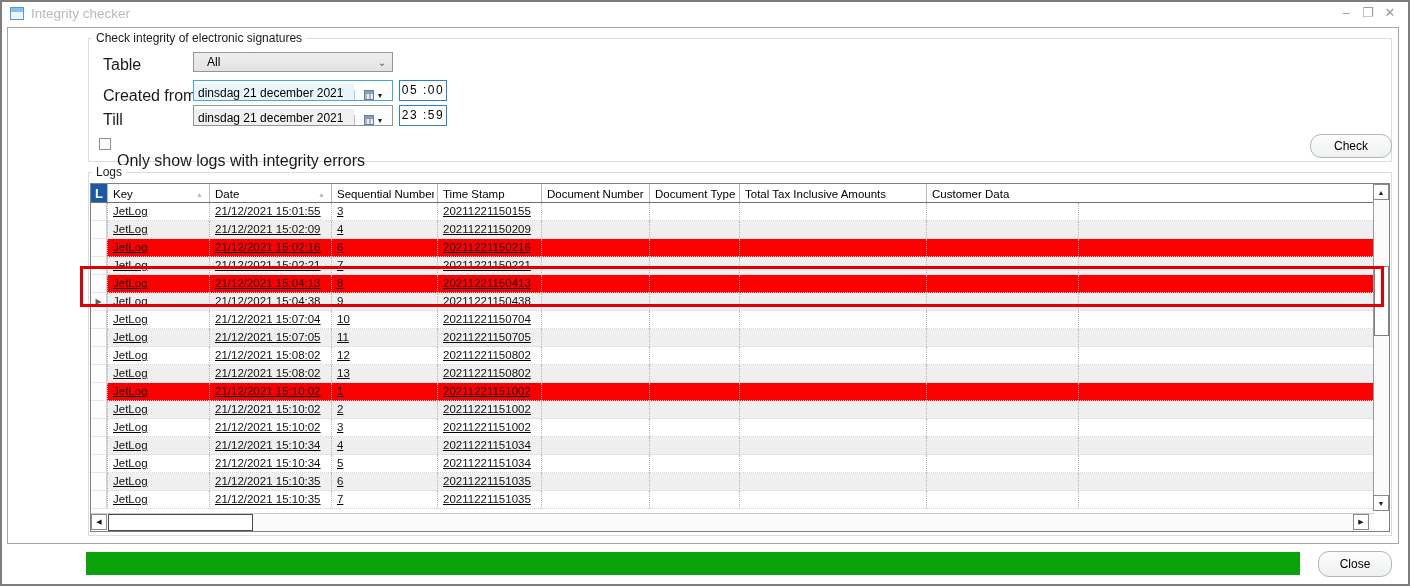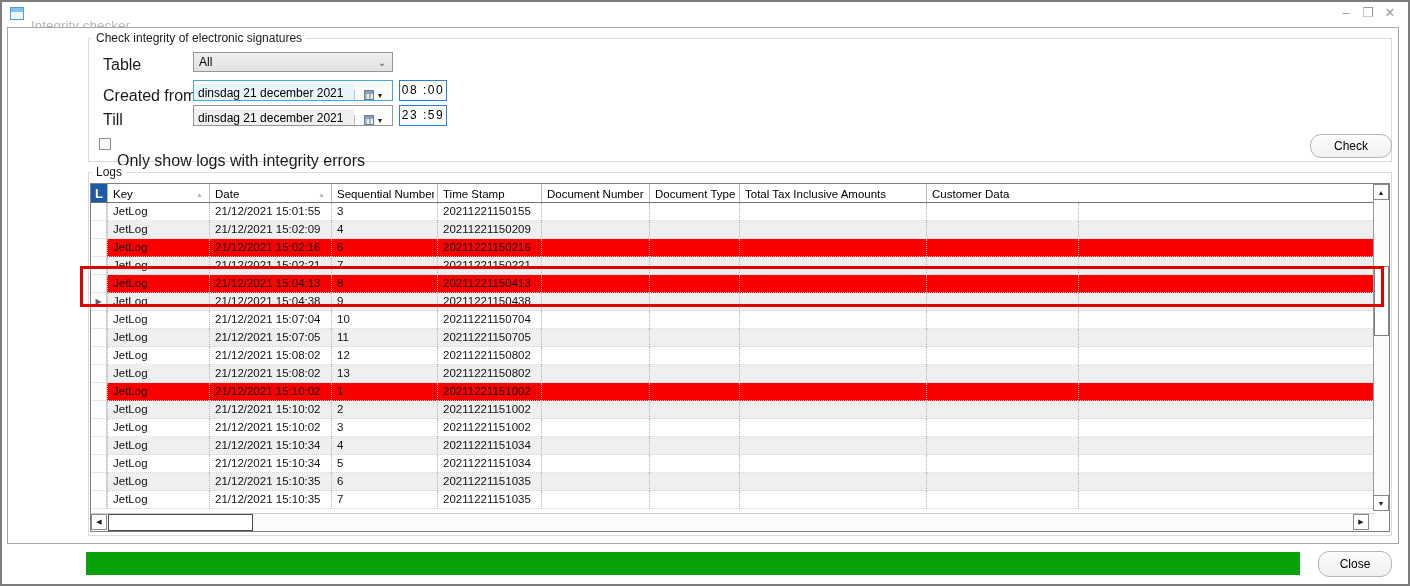--- a/index.html
+++ b/index.html
@@ -6,34 +6,34 @@
   html,body { width:1410px; height:586px; background:#c8c8c8; font-family:"Liberation Sans",sans-serif; }
   .window {
     position:relative; width:1410px; height:586px; background:#ffffff; overflow:hidden;
     box-shadow: inset 0 0 0 2px #7d7d7d;
   }
   .abs { position:absolute; }
 
   
   .title-icon { left:10px; top:7px; width:14px; height:13px; border:1px solid #4a9ede; background:#eef6fd; }
   .title-icon::before { content:""; position:absolute; left:0; top:0; right:0; height:4px; background:#85c2ee; }
-  .title-text { left:31px; top:18px; font-size:13.5px; color:#b5b9bd; }
+  .title-text { left:31px; top:6px; font-size:13.5px; color:#b5b9bd; }
   .win-controls { right:12px; top:4px; display:flex; gap:6px; }
   .win-btn { width:16px; height:18px; color:#9b9b9b; font-size:13px; text-align:center; line-height:18px; cursor:default; }
 
   
   .content-outline { left:7px; top:27px; width:1392px; height:517px; border:1px solid #a6a6a6; background:#ffffff; }
   .groupbox { border:1px solid #dadde0; }
   .group-label { background:#ffffff; padding:0 4px; font-size:12px; color:#1a1a1a; white-space:nowrap; }
 
   
   .form-label { font-size:16px; color:#1a1a1a; white-space:nowrap; }
   .combo { left:193px; top:52px; width:200px; height:20px; border:1px solid #8e979e;
            background:linear-gradient(#efefef,#e2e2e2); display:flex; align-items:center; }
-  .combo-text { flex:1; padding-left:5px; font-size:12px; color:#000; }
+  .combo-text { flex:1; padding-left:13px; font-size:12px; color:#000; }
   .combo-chevron { width:20px; text-align:center; color:#52585e; font-size:10px; }
   .datefield { width:200px; height:21px; display:flex;align-items:flex-end; }
   .datefield .dtext { flex:1; font-size:12px; color:#000; padding:2px 0 0 4px; white-space:nowrap; overflow:hidden; }
   .datefield .dbtn { width:38px; display:flex; align-items:center; justify-content:center; gap:3px; background:#fafcfe; }
   .date-blue { border:1px solid #44a5e3; } .date-blue .dtext { background:#e9f5fd; } .date-blue .dbtn { border-left:1px solid #9fd0ef; }
   .date-gray { border:1px solid #8e979e; } .date-gray .dtext { background:#f0f0f0; } .date-gray .dbtn { border-left:1px solid #c2c2c2; }
   .cal-glyph { width:10px; height:10px; border:1px solid #6b7e96; background:
       linear-gradient(#8ba0b8,#8ba0b8) 0 0/10px 3px no-repeat,
       repeating-linear-gradient(90deg,#aab8c8 0 2px,#e8eef4 2px 4px); }
   .cal-arrow { font-size:7px; color:#1c1c1c; }
@@ -47,21 +47,21 @@
   .grid { left:90px; top:183px; width:1300px; height:349px; border:1px solid #808080; background:#ffffff; }
   .grid-header { position:absolute; left:0; top:0; right:16px; height:19px; display:grid;
       grid-template-columns:16px 102px 122px 106px 104px 108px 90px 187px 152px 1fr;
       background:#ffffff; border-bottom:1px solid #707070; }
   .hcell { font-size:11.5px; color:#000; padding:2px 3px 0 5px; border-left:1px solid #bcbcbc;
            white-space:nowrap; overflow:hidden; display:flex; align-items:center; }
   .hcell .htext { flex:1; overflow:hidden; }
   .sort-arrow { font-size:7px; color:#b9b9b9; margin-right:3px; }
   .corner-cell { background:#1b5aa7; color:#ffffff; font-weight:bold; font-size:13px;
                  display:flex; align-items:center; justify-content:center; border-left:none; padding:0; }
-  .grid-body { position:absolute; left:0; top:19px; right:16px; height:312px; overflow:hidden; }
+  .grid-body { position:absolute; left:0; top:19px; right:16px; height:312px; overflow:hidden;text-decoration:underline; }
   .grow { display:grid; grid-template-columns:16px 102px 122px 106px 104px 108px 90px 187px 152px 1fr; height:18px; }
   .gcell { font-size:11.5px; color:#111; padding:2px 2px 0 5px; border-left:1px dotted #b5b5b5;
            border-bottom:1px dotted #d6d6d6; white-space:nowrap; overflow:hidden; }
   .rowhdr { background:#fdfdfd; border-left:none; border-right:1px solid #cfcfcf; border-bottom:1px solid #e6e6e6;
             display:flex; align-items:center; justify-content:center; padding:0; }
   .row-marker { font-size:8px; color:#606060; }
   .grow.white .gcell:not(.rowhdr) { background:#ffffff; }
   .grow.gray  .gcell:not(.rowhdr) { background:#efefef; }
   .grow.red   .gcell:not(.rowhdr) { background:#fb0000; border-bottom-color:#f4bbbb; }
 
@@ -107,21 +107,21 @@
   </div>
 
   <div class="abs form-label" style="left:103px; top:87px;">Created from</div>
   <div class="abs datefield date-blue" style="left:193px; top:80px;">
     <span class="dtext">dinsdag 21 december 2021</span>
     <span class="dbtn">
       <span class="cal-glyph"></span>
       <span class="cal-arrow">▼</span>
     </span>
   </div>
-  <div class="abs timefield" style="left:399px; top:80px;">08 :00</div>
+  <div class="abs timefield" style="left:399px; top:80px;">05 :00</div>
 
   <div class="abs form-label" style="left:103px; top:111px;">Till</div>
   <div class="abs datefield date-gray" style="left:193px; top:105px;">
     <span class="dtext">dinsdag 21 december 2021</span>
     <span class="dbtn">
       <span class="cal-glyph"></span>
       <span class="cal-arrow">▼</span>
     </span>
   </div>
   <div class="abs timefield" style="left:399px; top:105px;">23 :59</div>

